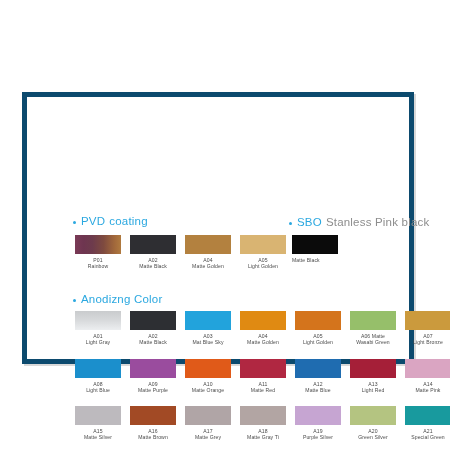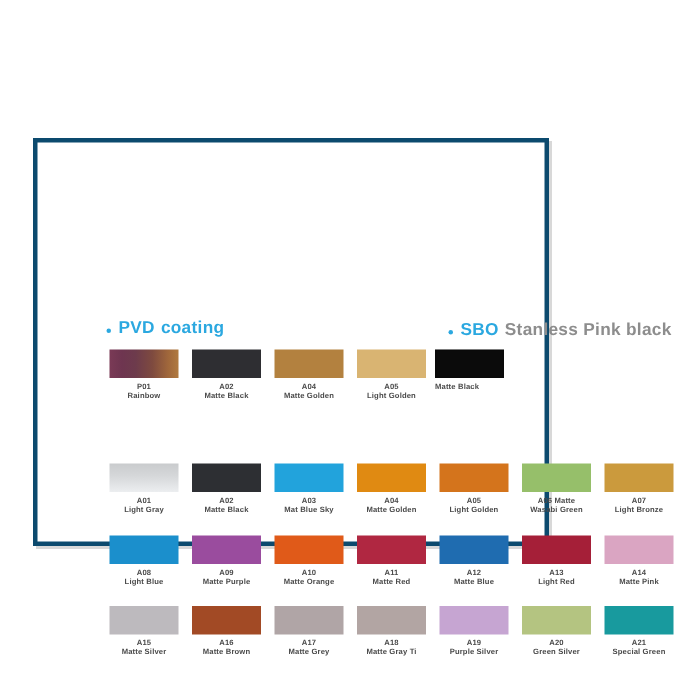--- a/index.html
+++ b/index.html
@@ -13,27 +13,26 @@
     position: relative;
     font-family: "Liberation Sans", sans-serif;
     overflow: hidden;
   }
 
   
   #card {
     position: absolute;
     left: 22px;
     top: 92px;
-    width: 344px;
+    width: 392px;
     height: 272px;
     background: #ffffff;
-    border: 3px solid #0c4a6e;
+    border: 5px solid #0c4a6e;
     box-shadow: 2px 2px 0 0 #d8d8d8;
     box-sizing: border-box;
-    font-weight: bold;
   }
 
   
   .section-head {
     position: absolute;
     display: flex;
     align-items: center;
     white-space: nowrap;
   }
   .bullet {
@@ -57,21 +56,21 @@
     letter-spacing: 0.2px;
     margin-left: 4px;
   }
   .head-plain {
     color: #2ba8e0;
     font-size: 11.5px;
     letter-spacing: 0.2px;
   }
 
   #head-pvd { left: 46px; top: 118px; }
-  #head-sbo { left: 274px; top: 119px; }
+  #head-sbo { left: 262px; top: 119px; }
   #head-anod { left: 46px; top: 196px; }
 
   
   .row {
     position: absolute;
     display: flex;
   }
   .cell {
     display: flex;
     flex-direction: column;
@@ -117,20 +116,24 @@
     <span class="head-code">PVD</span>
     <span class="head-plain" style="margin-left:4px;">coating</span>
   </div>
 
   <div class="section-head" id="head-sbo">
     <span class="bullet"></span>
     <span class="head-code">SBO</span>
     <span class="head-rest">Stanless Pink black</span>
   </div>
 
+  <div class="section-head" id="head-anod">
+    <span class="bullet"></span>
+    <span class="head-plain">Anodizng Color</span>
+  </div>
 
   <div class="row" id="row-pvd">
       <div class="cell">
         <div class="chip" style="background: linear-gradient(90deg, rgb(122, 58, 86) 0%, rgb(110, 53, 80) 18%, rgb(109, 59, 76) 38%, rgb(126, 74, 63) 62%, rgb(160, 103, 59) 85%, rgb(176, 122, 63) 100%);"></div>
         <div class="cap">P01
 Rainbow</div>
       </div>
       <div class="cell">
         <div class="chip" style="background-color: rgb(46, 46, 50);"></div>
         <div class="cap">A02

